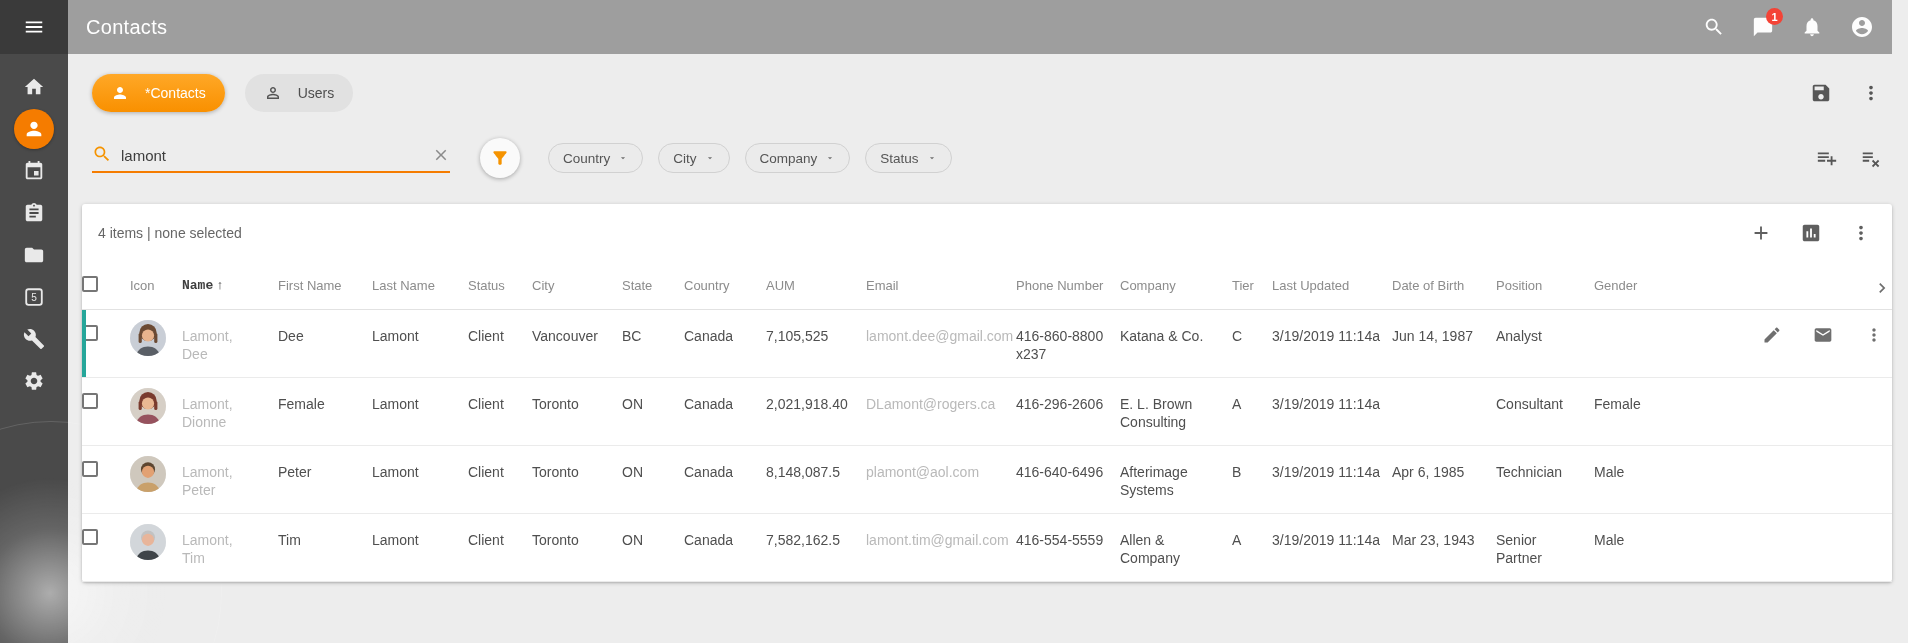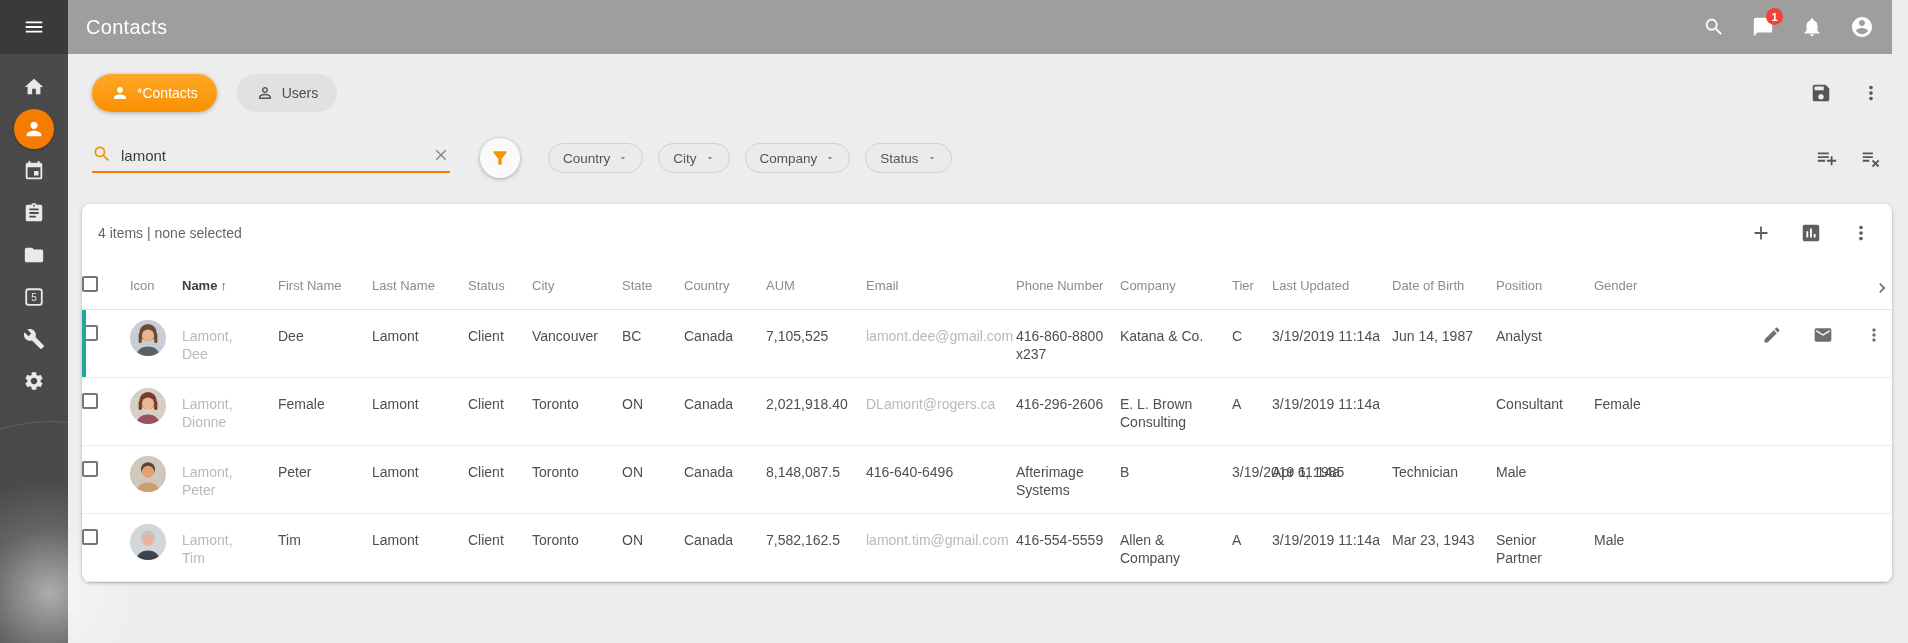--- a/index.html
+++ b/index.html
@@ -30,21 +30,21 @@
       border:1px solid rgba(255,255,255,.14); pointer-events:none; }
   .sb-item { width:68px; height:42px; display:flex; align-items:center; justify-content:center; cursor:pointer; position:relative; z-index:2; }
   .sb-item svg { fill:#e9e9e9; }
   .sb-circ { width:40px; height:40px; border-radius:50%; background:#f57c00; display:flex; align-items:center; justify-content:center; box-shadow:0 1px 3px rgba(0,0,0,.3); }
   .sb-circ svg { fill:#fff; }
 
   
   .content { margin-left:68px; padding:74px 16px 0 14px; }
 
   .tabs-row { display:flex; align-items:center; padding-left:10px; }
-  .chip-tab { height:38px; border-radius:19px; display:flex; align-items:center; gap:8px; padding:0 19px; font-size:14px; cursor:pointer; font-weight:500; }
+  .chip-tab { height:38px; border-radius:19px; display:flex; align-items:center; gap:16px; padding:0 19px; font-size:14px; cursor:pointer; font-weight:500; }
   .chip-tab.active { background:linear-gradient(180deg,#ffa827,#f99000); color:#fff; box-shadow:0 1px 4px rgba(0,0,0,.28); }
   .chip-tab.active svg { fill:#fff; }
   .chip-tab.plain { background:#e1e1e1; color:#4e4e4e; margin-left:20px; }
   .chip-tab.plain svg { fill:#555; }
   .tabs-actions { margin-left:auto; display:flex; align-items:center; gap:28px; padding-right:10px; }
   .tabs-actions .act { cursor:pointer; } .tabs-actions svg { fill:#565656; }
 
   .filter-row { display:flex; align-items:center; margin-top:24px; padding-left:10px; height:44px; }
   .search-box { display:flex; align-items:flex-end; width:358px; border-bottom:2px solid #f57c00; padding-bottom:7px; gap:9px; }
   .search-box .s-ic svg { fill:#f59300; }
@@ -52,32 +52,32 @@
   .clear-x { cursor:pointer; } .clear-x svg { fill:#8a8a8a; }
   .funnel-btn { width:40px; height:40px; border-radius:50%; background:#fafafa; box-shadow:0 1px 4px rgba(0,0,0,.3); display:flex; align-items:center; justify-content:center; margin-left:30px; cursor:pointer; }
   .funnel-btn svg { fill:#f59300; }
   .filter-chips { display:flex; gap:15px; margin-left:28px; }
   .fchip { height:30px; border-radius:15px; background:#ebebeb; border:1px solid #d1d1d1; display:flex; align-items:center; gap:8px; padding:0 14px; font-size:13.5px; color:#555; cursor:pointer; }
   .fchip svg { fill:#6f6f6f; }
   .filter-actions { margin-left:auto; display:flex; align-items:center; gap:22px; padding-right:10px; }
   .filter-actions .act { cursor:pointer; } .filter-actions svg { fill:#565656; }
 
   
-  .card { background:#fff; border-radius:8px; margin-top:24px; position:relative; z-index:5;
+  .card { background:#fff; border-radius:3px; margin-top:24px; position:relative; z-index:5;
           box-shadow:0 1px 4px rgba(0,0,0,.2), 0 1px 2px rgba(0,0,0,.12); }
   .card-header { height:58px; display:flex; align-items:center; padding:0 20px 0 16px; }
   .summary { font-size:14px; color:#666; }
   .card-actions { margin-left:auto; display:flex; align-items:center; gap:28px; }
   .card-actions .act { cursor:pointer; } .card-actions svg { fill:#5f5f5f; }
 
   .grid { display:grid; padding:0 0; align-items:start;
     grid-template-columns:48px 52px 96px 94px 96px 64px 90px 62px 82px 100px 150px 104px 112px 40px 120px 104px 98px 72px 1fr; }
   .thead { height:48px; border-bottom:1px solid #e2e2e2; color:#8c8c8c; font-size:13px; }
   .thead .cell { padding-top:16px; white-space:nowrap; }
-  .col-sorted { color:#3f3f3f; font-weight:bold; }
+  .col-sorted { color:#3f3f3f; font-weight:bold;font-family:Liberation Mono, monospace; }
   .sort-arrow { font-size:13px; color:#3f3f3f; margin-left:3px; }
   .th-chev { justify-self:end; cursor:pointer; padding-top:13px; } .th-chev svg { fill:#6e6e6e; }
 
   .trow { min-height:68px; border-bottom:1px solid #ebebeb; font-size:14px; color:#4f4f4f; position:relative; cursor:pointer; }
   .trow .cell { padding-top:17px; line-height:18px; padding-right:10px; }
   .cell.cb { padding-top:15px; }
   .cell.avc { padding-top:10px; }
   .dim { color:#b9b9b9; }
   .nw { max-width:70px; }
   .pw { max-width:100px; }
@@ -431,20 +431,21 @@
               <path d="M6 36c1.2-6.5 6.2-9.5 12-9.5s10.8 3 12 9.5z" fill="#c9a06a"></path>
             </svg></span></div>
       <div class="cell dim nw">Lamont, Peter</div>
       <div class="cell">Peter</div>
       <div class="cell">Lamont</div>
       <div class="cell">Client</div>
       <div class="cell">Toronto</div>
       <div class="cell">ON</div>
       <div class="cell">Canada</div>
       <div class="cell">8,148,087.5</div>
+      <div class="cell dim nowrap">plamont@aol.com</div>
       <div class="cell pw">416-640-6496</div>
       <div class="cell cw">Afterimage Systems</div>
       <div class="cell">B</div>
       <div class="cell nowrap">3/19/2019 11:14a</div>
       <div class="cell">Apr 6, 1985</div>
       <div class="cell">Technician</div>
       <div class="cell">Male</div>
       <div class="cell"></div>
     </div>
 

